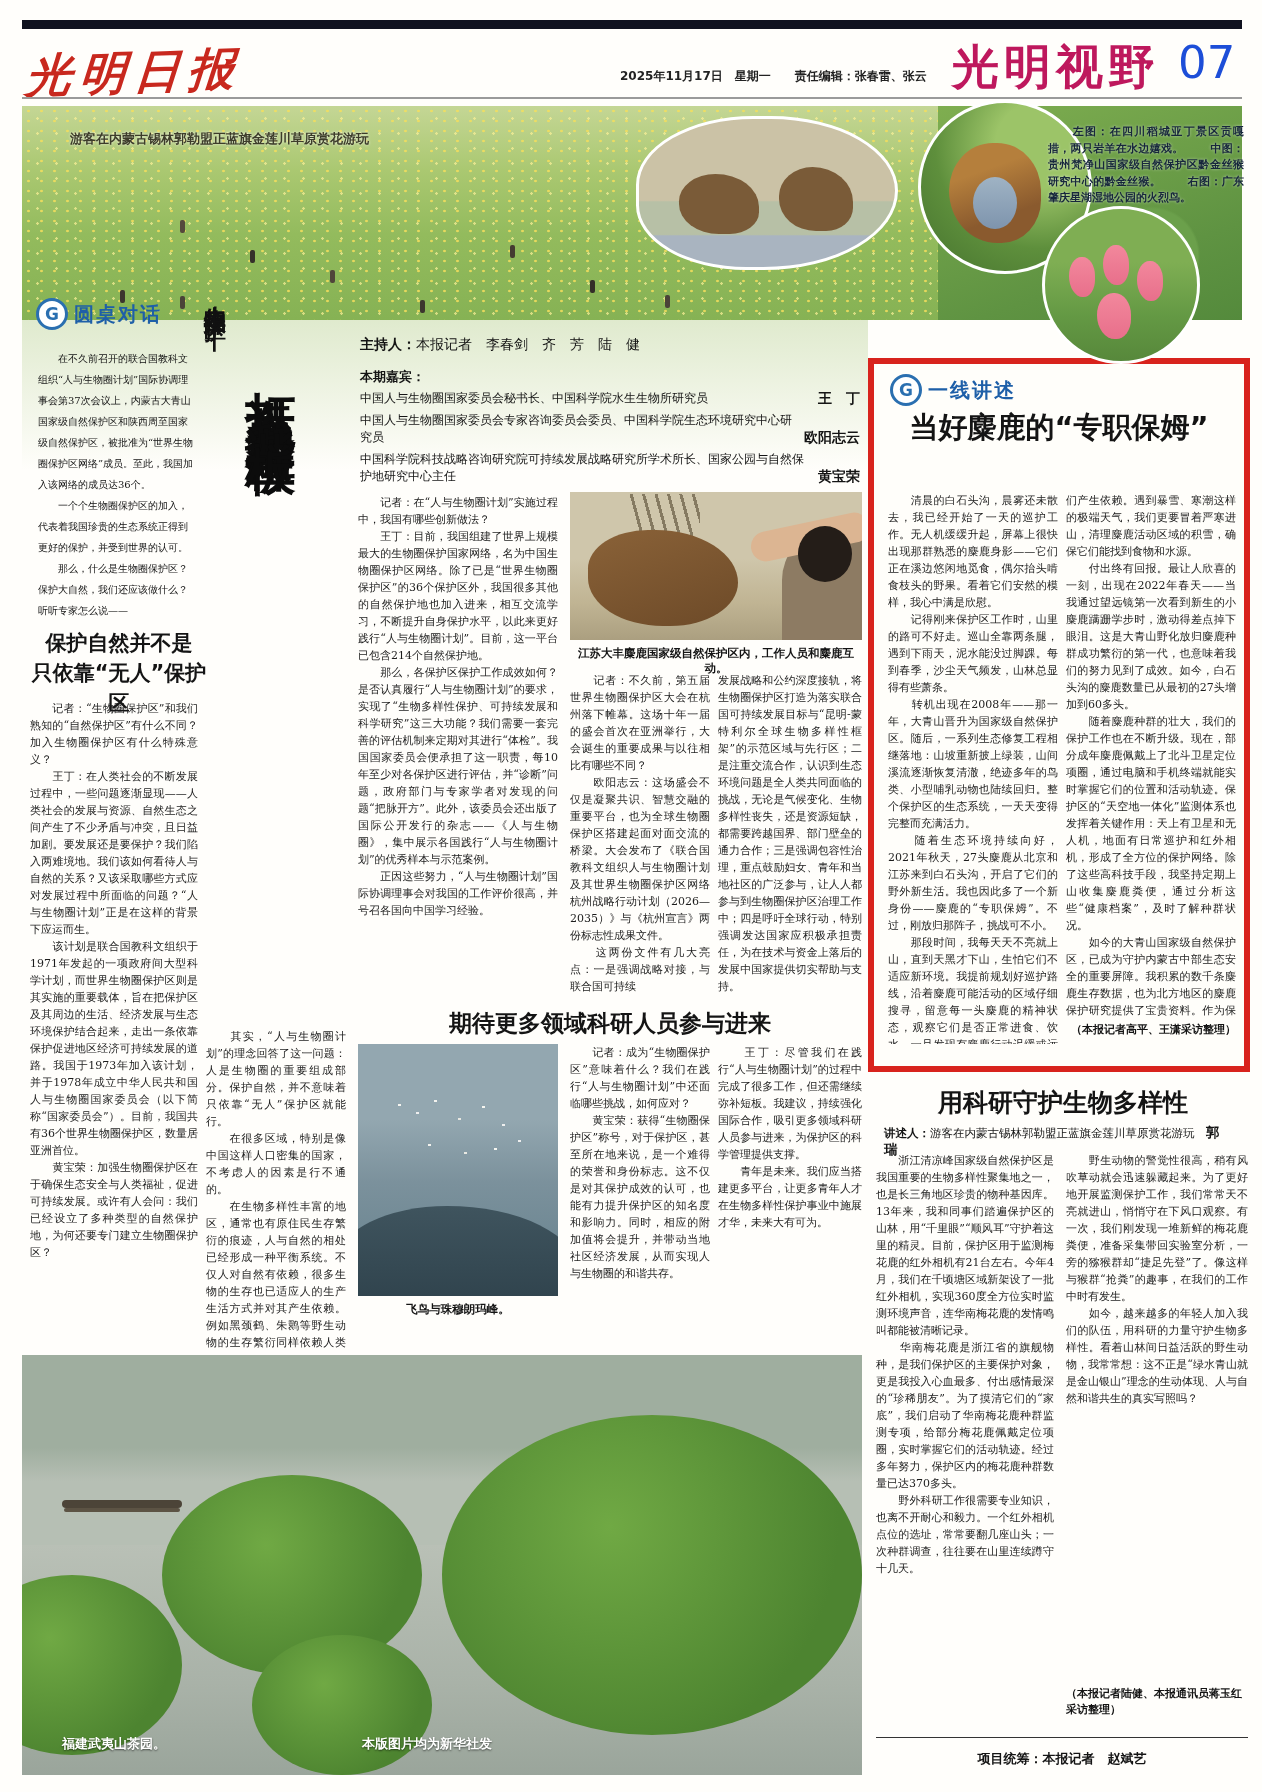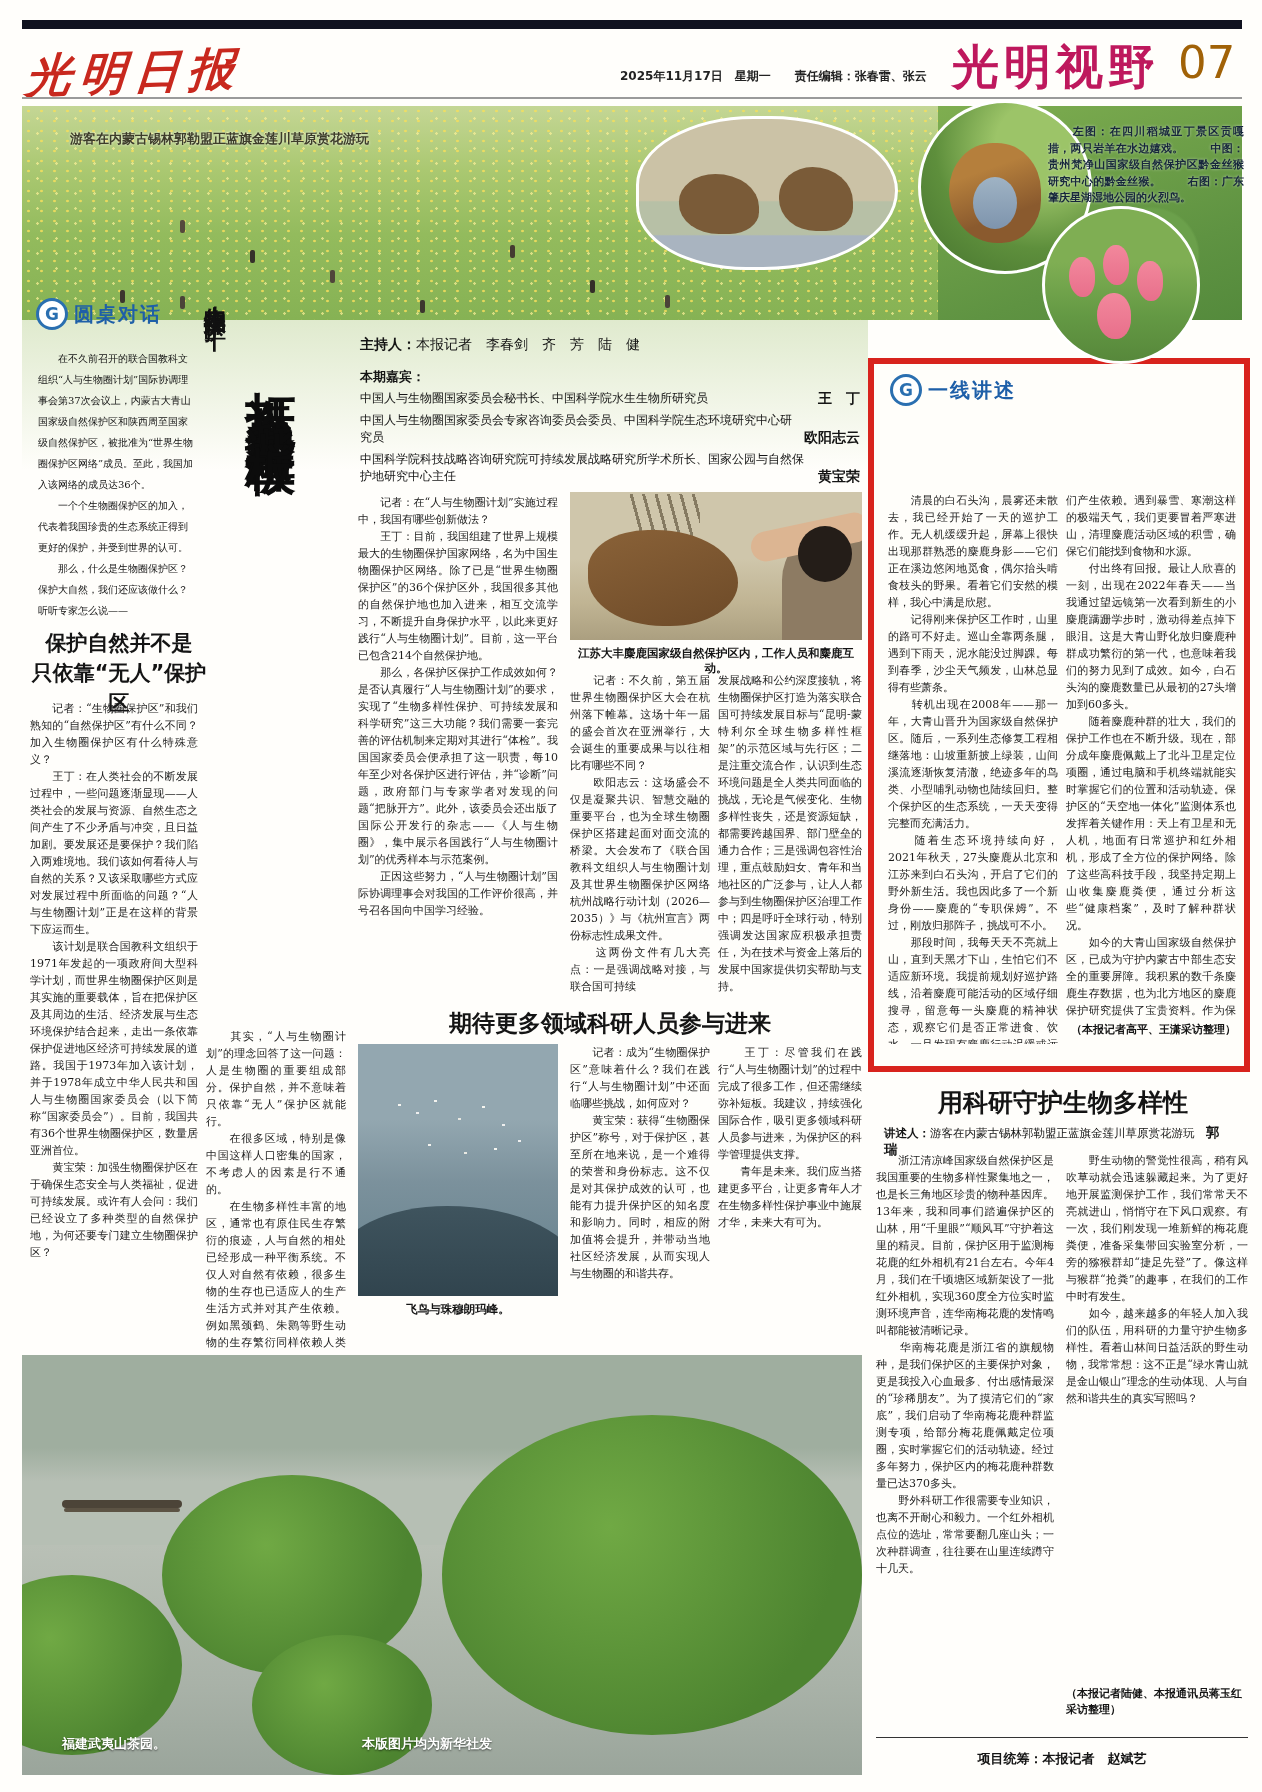--- a/index.html
+++ b/index.html
@@ -8,21 +8,21 @@
   .abs{position:absolute;}
   .serif{font-family:"DejaVu Serif",serif;}
   .col{font-size:11px;line-height:17px;text-align:justify;white-space:pre-line;overflow:hidden;color:#1c1c1c;}
   .pre{white-space:pre-line;}
   
   #topbar{left:22px;top:20px;width:1220px;height:9px;background:#10121f;}
   #logo{left:26px;top:42px;font-size:46px;font-weight:bold;font-style:italic;color:#c8281e;
         font-family:"DejaVu Serif",serif;letter-spacing:8px;transform:skewX(-6deg) rotate(-2deg);}
   #dateline{left:620px;top:68px;font-size:12px;font-weight:bold;color:#222;}
   #sect-title{left:952px;top:36px;font-size:47px;font-weight:bold;color:#be185d;letter-spacing:5px;}
-  #pageno{left:1178px;top:36px;font-size:45px;color:#a16207;}
+  #pageno{left:1178px;top:36px;font-size:45px;color:#1d4ed8;}
   #mastrule{left:22px;top:97px;width:1220px;height:2px;background:#9a9a9a;}
   
   #hero-grass{left:22px;top:106px;width:916px;height:214px;overflow:hidden;
     background:linear-gradient(180deg,#c4d695 0%,#aac871 30%,#93bb5d 60%,#86b254 100%);}
   #hero-grass .flowers{position:absolute;inset:0;
     background-image:radial-gradient(circle,rgba(244,222,92,.85) 1px,transparent 1.6px),
                      radial-gradient(circle,rgba(250,240,150,.7) 1px,transparent 1.5px);
     background-size:13px 10px,19px 15px;background-position:0 0,6px 5px;}
   #hero-people{left:120px;top:290px;width:5px;height:13px;background:#3c362e;border-radius:2px;
     box-shadow:60px 6px 0 #4a4238,130px -40px 0 #35302a,210px -20px 0 #50453a,300px 10px 0 #3c362e,
@@ -238,20 +238,21 @@
   <div class="abs serif col" id="exp-col1">　　记者：成为“生物圈保护区”意味着什么？我们在践行“人与生物圈计划”中还面临哪些挑战，如何应对？
 　　黄宝荣：获得“生物圈保护区”称号，对于保护区，甚至所在地来说，是一个难得的荣誉和身份标志。这不仅是对其保护成效的认可，也能有力提升保护区的知名度和影响力。同时，相应的附加值将会提升，并带动当地社区经济发展，从而实现人与生物圈的和谐共存。</div>
   <div class="abs serif col" id="exp-col2">　　王丁：尽管我们在践行“人与生物圈计划”的过程中完成了很多工作，但还需继续弥补短板。我建议，持续强化国际合作，吸引更多领域科研人员参与进来，为保护区的科学管理提供支撑。
 　　青年是未来。我们应当搭建更多平台，让更多青年人才在生物多样性保护事业中施展才华，未来大有可为。</div>
 
   <div class="abs" id="milu-box"></div>
   <div class="abs badge" id="milu-badge">
     <div class="gicon">G</div>
     <div class="badge-label">一线讲述</div>
   </div>
+  <div class="abs" id="milu-headline">当好麋鹿的“专职保姆”</div>
   <div class="abs serif col" id="milu-col1">　　清晨的白石头沟，晨雾还未散去，我已经开始了一天的巡护工作。无人机缓缓升起，屏幕上很快出现那群熟悉的麋鹿身影——它们正在溪边悠闲地觅食，偶尔抬头啃食枝头的野果。看着它们安然的模样，我心中满是欣慰。
 　　记得刚来保护区工作时，山里的路可不好走。巡山全靠两条腿，遇到下雨天，泥水能没过脚踝。每到春季，沙尘天气频发，山林总显得有些萧条。
 　　转机出现在2008年——那一年，大青山晋升为国家级自然保护区。随后，一系列生态修复工程相继落地：山坡重新披上绿装，山间溪流逐渐恢复清澈，绝迹多年的鸟类、小型哺乳动物也陆续回归。整个保护区的生态系统，一天天变得完整而充满活力。
 　　随着生态环境持续向好，2021年秋天，27头麋鹿从北京和江苏来到白石头沟，开启了它们的野外新生活。我也因此多了一个新身份——麋鹿的“专职保姆”。不过，刚放归那阵子，挑战可不小。
 　　那段时间，我每天天不亮就上山，直到天黑才下山，生怕它们不适应新环境。我提前规划好巡护路线，沿着麋鹿可能活动的区域仔细搜寻，留意每一头麋鹿的精神状态，观察它们是否正常进食、饮水。一旦发现有麋鹿行动迟缓或远离群体，便立刻靠近查看，及时排除健康隐患。
 　　为了帮助麋鹿更快适应野外环境，我和同事还会在冬季食物匮乏时，在隐蔽区域投放苜蓿草、胡萝卜等饲料，但又刻意保持距离，避免它</div>
   <div class="abs serif col" id="milu-col2">们产生依赖。遇到暴雪、寒潮这样的极端天气，我们更要冒着严寒进山，清理麋鹿活动区域的积雪，确保它们能找到食物和水源。
 　　付出终有回报。最让人欣喜的一刻，出现在2022年春天——当我通过望远镜第一次看到新生的小麋鹿蹒跚学步时，激动得差点掉下眼泪。这是大青山野化放归麋鹿种群成功繁衍的第一代，也意味着我们的努力见到了成效。如今，白石头沟的麋鹿数量已从最初的27头增加到60多头。
 　　随着麋鹿种群的壮大，我们的保护工作也在不断升级。现在，部分成年麋鹿佩戴上了北斗卫星定位项圈，通过电脑和手机终端就能实时掌握它们的位置和活动轨迹。保护区的“天空地一体化”监测体系也发挥着关键作用：天上有卫星和无人机，地面有日常巡护和红外相机，形成了全方位的保护网络。除了这些高科技手段，我坚持定期上山收集麋鹿粪便，通过分析这些“健康档案”，及时了解种群状况。
 　　如今的大青山国家级自然保护区，已成为守护内蒙古中部生态安全的重要屏障。我积累的数千条麋鹿生存数据，也为北方地区的麋鹿保护研究提供了宝贵资料。作为保护区700多名护林员中的一员，我深知肩上的责任是什么。随着保护区加入世界生物圈保护区网络，我相信，在更科学的保护体系下，大青山必将成为更多珍稀物种的美好家园，这片绿水青山，也必将焕发出更加动人的生机。</div>

